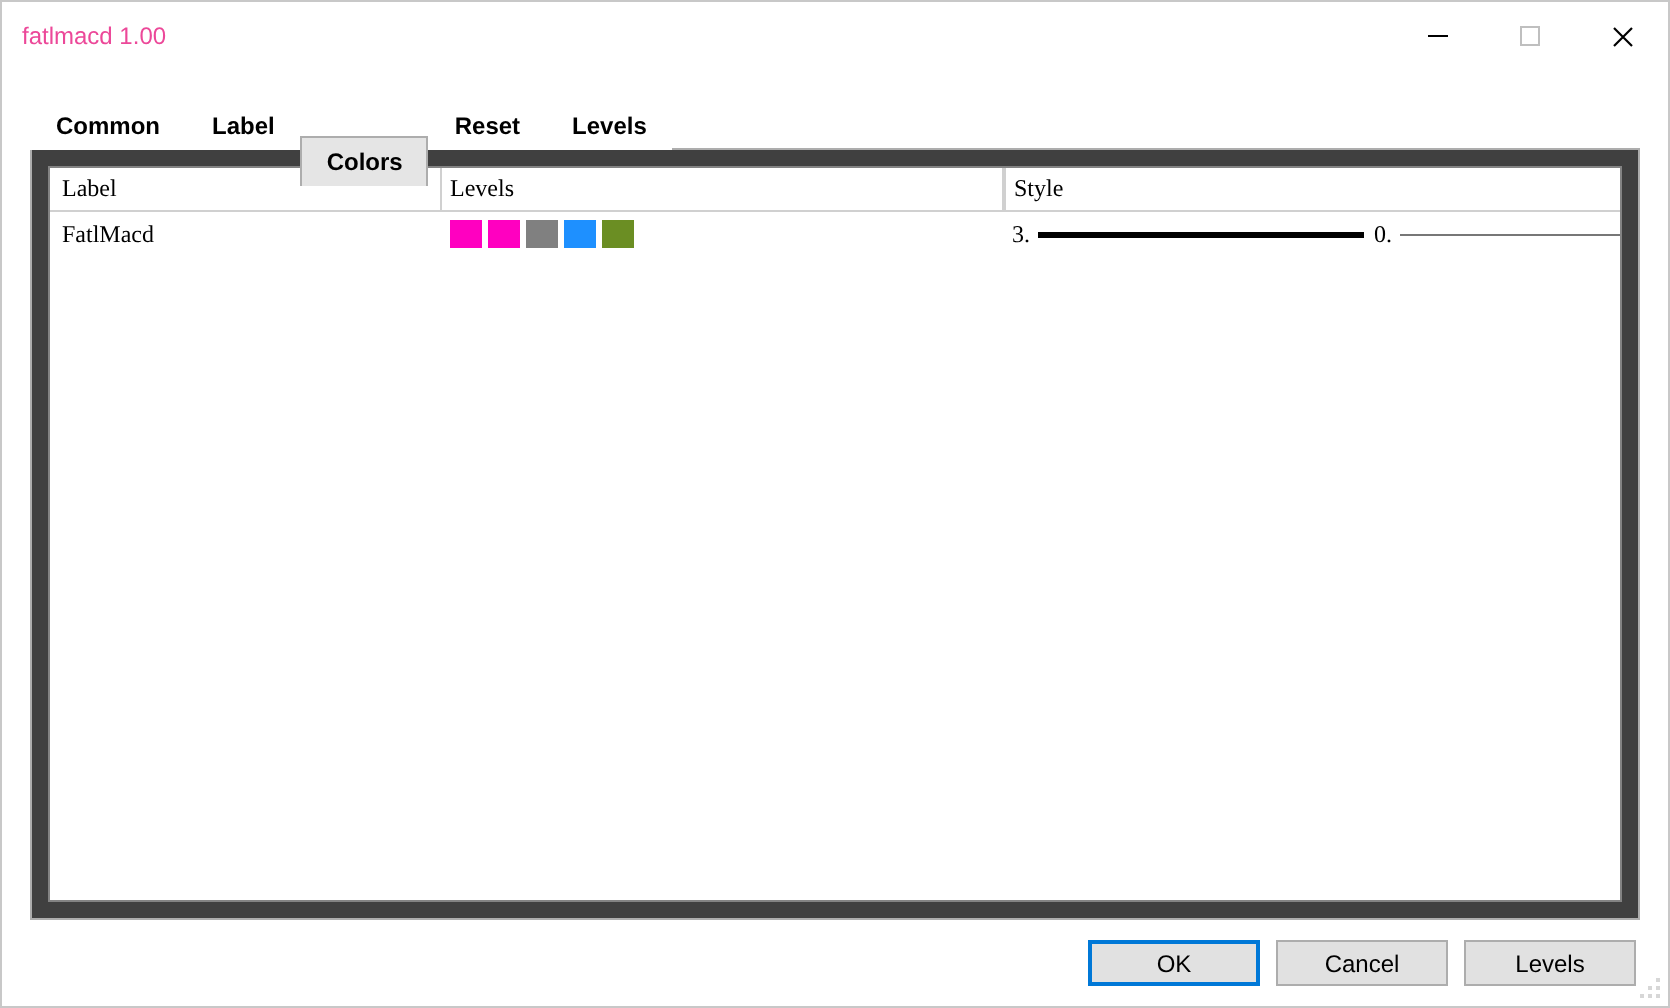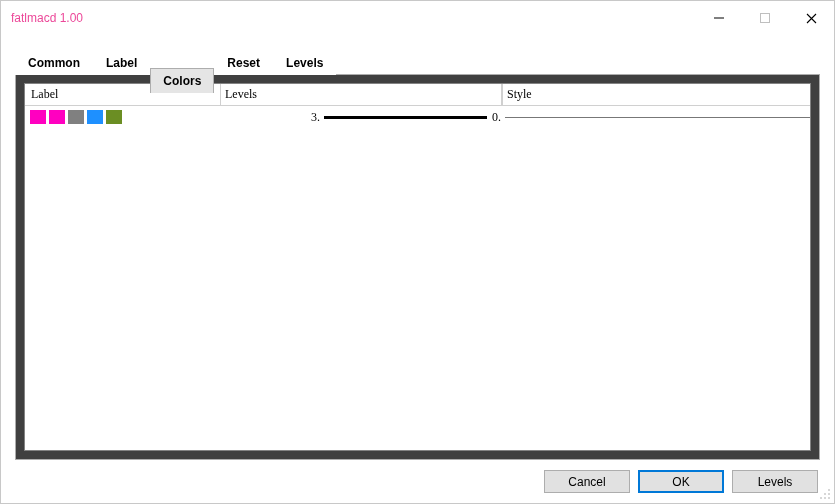--- a/index.html
+++ b/index.html
@@ -209,20 +209,21 @@
         <div class="grid-header">
           <div class="hdr col-label">Label</div>
           <div class="colsep"></div>
           <div class="hdr col-color">Levels</div>
           <div class="colsep"></div>
           <div class="colsep"></div>
           <div class="hdr col-style">Style</div>
         </div>
 
         <div class="grid-row">
+          <div class="col-label">FatlMacd</div>
           <div class="colsep" style="background:transparent"></div>
           <div class="col-color">
             <div class="swatches">
               <div class="swatch" style="background:#ff00c0"></div>
               <div class="swatch" style="background:#ff00c0"></div>
               <div class="swatch" style="background:#808080"></div>
               <div class="swatch" style="background:#1e90ff"></div>
               <div class="swatch" style="background:#6b8e23"></div>
             </div>
           </div>
@@ -239,22 +240,22 @@
               <span>0.</span>
               <div class="wline-thin"></div>
             </div>
           </div>
         </div>
 
       </div>
     </div>
 
     <div class="button-row">
+      <div class="btn default">OK</div>
       <div class="btn">Cancel</div>
-      <div class="btn default">OK</div>
       <div class="btn">Levels</div>
     </div>
 
   </div>
 
   <div class="resize-grip">
     <svg width="14" height="14" viewBox="0 0 14 14">
       <g fill="#b0b0b0">
         <rect x="10" y="2" width="2" height="2"></rect>
         <rect x="6" y="6" width="2" height="2"></rect>

